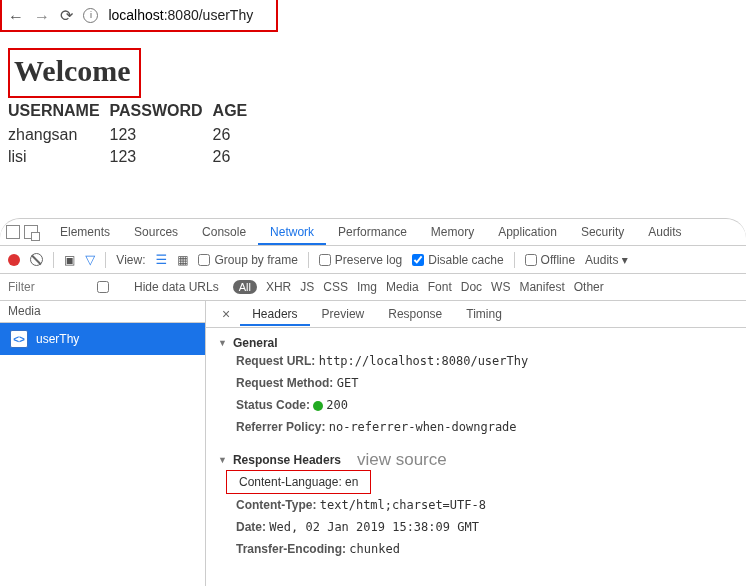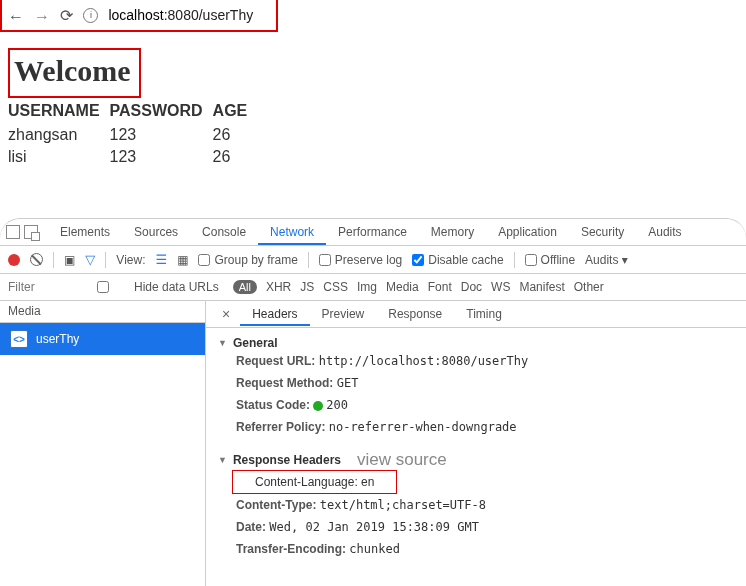--- a/index.html
+++ b/index.html
@@ -55,21 +55,21 @@
     .rtab { padding:5px 12px;color:#555; }
     .rtab.active { color:#333;border-bottom:2px solid #1a73e8;padding-bottom:3px; }
     .section { padding:8px 12px 4px 12px; }
     .sec-title { font-weight:bold;color:#333;display:flex;align-items:center;gap:4px; }
     .sec-title::before{content:'▼';font-size:9px;color:#777;margin-right:2px;}
     .kv { padding:4px 0 4px 18px; }
     .kv .k { font-weight:bold;color:#555; }
     .kv .v { font-family:Consolas,monospace;color:#333; }
     .status-dot{display:inline-block;width:10px;height:10px;border-radius:50%;background:#2a2;vertical-align:middle;margin-right:3px;}
     .view-src { color:#888;font-weight:normal;font-size:17px;margin-left:12px; }
-    .hl { border:1.5px solid #d00; margin:0 8px 0 14px; padding:4px 22px; display:inline-block; }
+    .hl { border:1.5px solid #d00; margin:0 8px 0 8px; padding:4px 12px; display:inline-block; }
   </style>
 </head>
 <body>
 
 <div class="browser-bar">
   <span class="nav-icon enabled">←</span>
   <span class="nav-icon">→</span>
   <span class="nav-icon enabled">⟳</span>
   <span class="url-icon">i</span>
   <span class="url">

